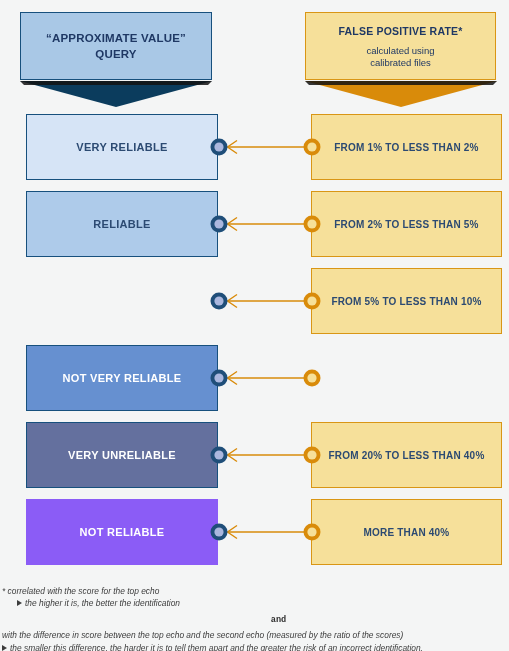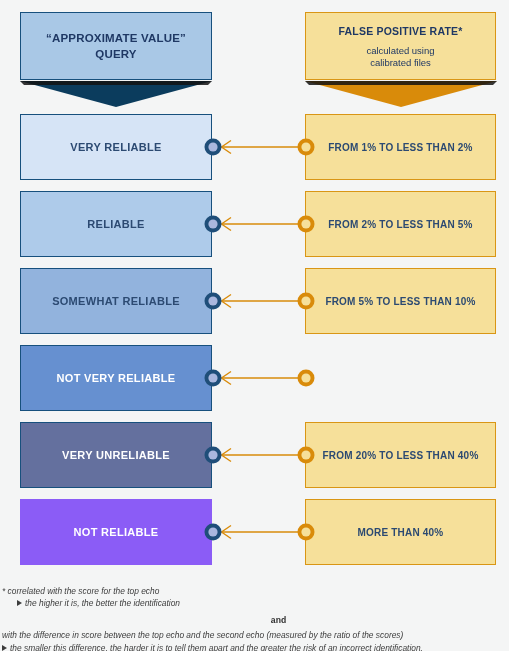--- a/index.html
+++ b/index.html
@@ -56,21 +56,21 @@
     font-size: 9.5px;
     line-height: 12px;
     margin-top: 6px;
     font-weight: normal;
   }
 
   
   .funnel { position: absolute; }
 
   
-  .row { position: absolute; left: 0; width: 444px; height: 66px; }
+  .row { position: absolute; left: 6px; width: 444px; height: 66px; }
 
   .blue-box {
     position: absolute;
     left: 20px;
     top: 0;
     width: 192px;
     height: 66px;
     box-sizing: border-box;
     border: 1.5px solid #17507d;
     display: flex;
@@ -127,21 +127,21 @@
     font-family: "Liberation Sans", sans-serif;
     font-style: italic;
     font-size: 8.4px;
     line-height: 12.2px;
     padding-left: 2px;
     white-space: nowrap;
   }
   .note-line.indent { padding-left: 17px; }
   .note-and {
     color: #2f2f2f;
-    font-family: Liberation Sans, sans-serif;
+    font-family: Liberation Mono, monospace;
     font-weight: bold;
     font-style: normal;
     font-size: 8.6px;
     text-align: center;
     margin: 6px 0 4px 0;
     padding-left: 48px;
   }
   .tri-bullet {
     display: inline-block;
     width: 0; height: 0;
@@ -205,23 +205,20 @@
         <svg class="connector" width="130" height="66" viewBox="0 0 130 66">
           <line x1="105" y1="33" x2="22" y2="33" stroke="#d98b0a" stroke-width="1.3"></line>
           <path d="M 31 26.5 L 21.5 33 L 31 39.5" fill="none" stroke="#d98b0a" stroke-width="1.4"></path>
           <circle cx="13" cy="33" r="8.5" fill="#1f4e79"></circle>
           <circle cx="13" cy="33" r="4.6" fill="#aab7de"></circle>
           <circle cx="106" cy="33" r="8.5" fill="#d98b0a"></circle>
           <circle cx="106" cy="33" r="4.6" fill="#f6e09a"></circle>
         </svg>
       </div>
       <div class="row" style="top: 268px;">
-        <div class="blue-box" style="background: rgb(146, 179, 221);">
-          <div class="blue-label" style="color: rgb(44, 74, 114);">SOMEWHAT RELIABLE</div>
-        </div>
         <div class="yellow-box">
           <div class="yellow-label">FROM 5% TO LESS THAN 10%</div>
         </div>
         <svg class="connector" width="130" height="66" viewBox="0 0 130 66">
           <line x1="105" y1="33" x2="22" y2="33" stroke="#d98b0a" stroke-width="1.3"></line>
           <path d="M 31 26.5 L 21.5 33 L 31 39.5" fill="none" stroke="#d98b0a" stroke-width="1.4"></path>
           <circle cx="13" cy="33" r="8.5" fill="#1f4e79"></circle>
           <circle cx="13" cy="33" r="4.6" fill="#aab7de"></circle>
           <circle cx="106" cy="33" r="8.5" fill="#d98b0a"></circle>
           <circle cx="106" cy="33" r="4.6" fill="#f6e09a"></circle>

